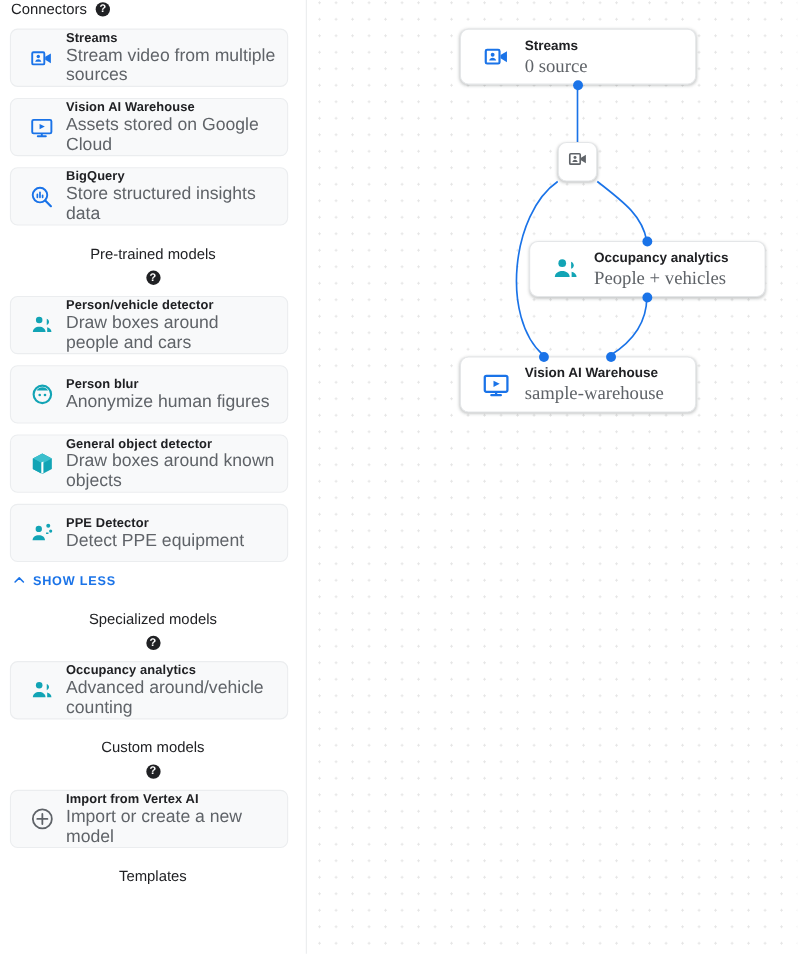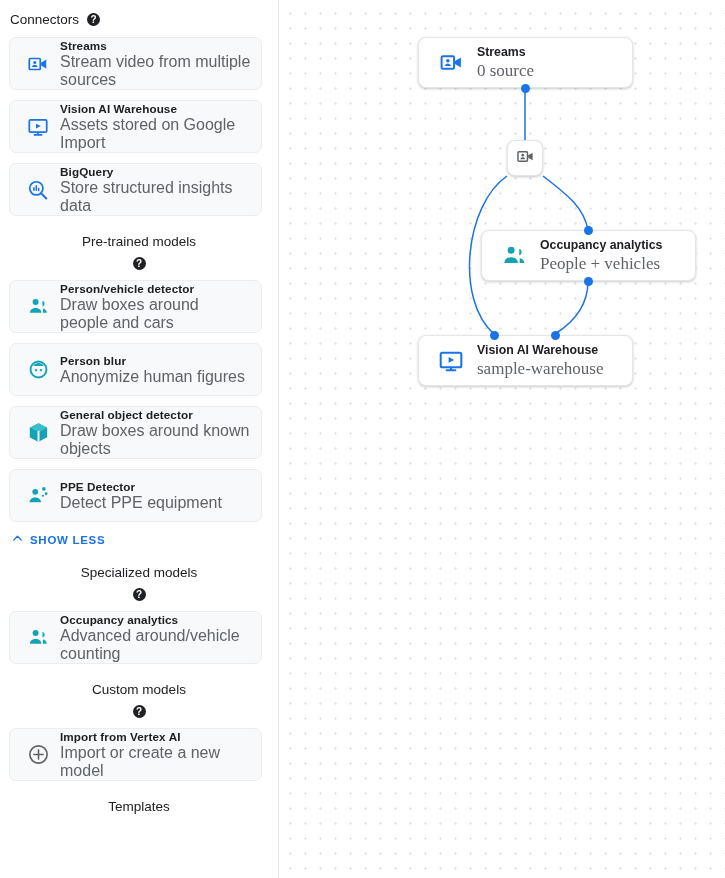--- a/index.html
+++ b/index.html
@@ -2,21 +2,21 @@
 <html><head>
 <meta charset="utf-8">
 <style>
   * { box-sizing: border-box; margin: 0; padding: 0; }
   html, body {
     width: 725px; height: 878px;
     font-family: "Liberation Sans", sans-serif;
     background: #ffffff;
     overflow: hidden;
   }
-  .app { position: relative; width: 725px; height: 856px; display: flex; }
+  .app { position: relative; width: 725px; height: 856px; display: flex; align-items: center; }
 
   
   .sidebar {
     width: 279px; height: 878px;
     background: #ffffff;
     border-right: 1px solid #e8eaed;
     padding: 0 9px;
     overflow: hidden;
     position: relative;
     flex: 0 0 279px;
@@ -140,21 +140,21 @@
       <span class="card-icon">
         <svg width="22" height="22" viewBox="0 0 24 24" fill="none" stroke="#1a73e8" stroke-width="1.9">
           <rect x="2.5" y="4.3" width="19" height="13.4" rx="1.4"></rect>
           <path d="M9.8 8.4 15 11l-5.2 2.6z" fill="#1a73e8" stroke="none"></path>
           <path d="M8 20.5h8" stroke-linecap="round"></path>
           <path d="M12 17.7v2.8"></path>
         </svg>
       </span>
       <span class="card-text">
         <span class="card-title">Vision AI Warehouse</span>
-        <span class="card-sub">Assets stored on Google Import</span>
+        <span class="card-sub">Assets stored on Google Cloud</span>
       </span>
     </div>
 
     <div class="card">
       <span class="card-icon">
         <svg width="22" height="22" viewBox="0 0 24 24" fill="none" stroke="#1a73e8" stroke-width="1.9">
           <circle cx="10.2" cy="10.2" r="7.2"></circle>
           <path d="M15.4 15.6 21 21.2" stroke-linecap="round" stroke-width="2.2"></path>
           <path d="M7.6 12.4V9.6M10.2 12.4V7.4M12.8 12.4v-2" stroke-linecap="round" stroke-width="1.7"></path>
         </svg>

